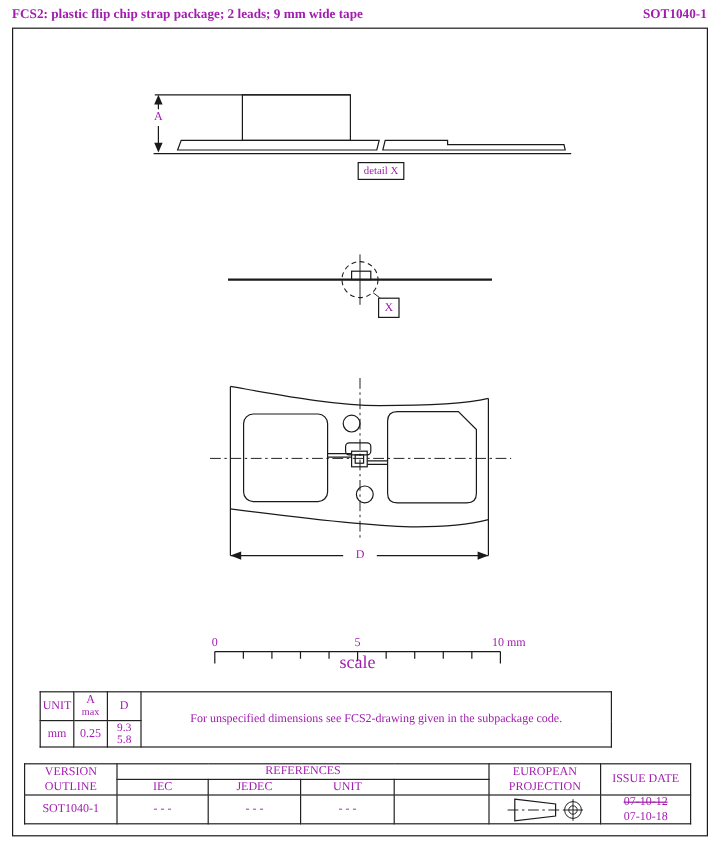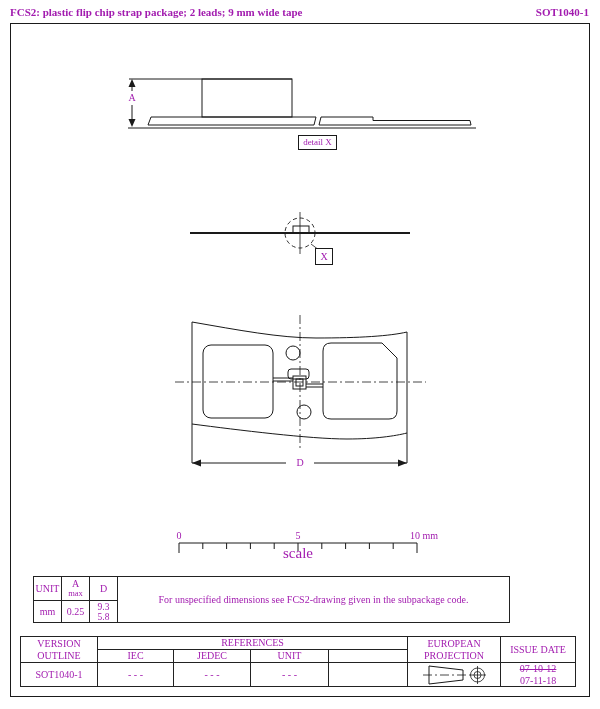--- a/index.html
+++ b/index.html
@@ -187,19 +187,19 @@
           <path class="ln" d="M7,2 L41,6 L41,16 L7,20 Z"></path>
           <path class="dash" d="M1,11 H47"></path>
           <circle class="thin" cx="55.5" cy="11" r="7"></circle>
           <circle class="thin" cx="55.5" cy="11" r="3.5"></circle>
           <path class="thin" d="M55.5,2 V20"></path>
           <path class="thin" d="M47,11 H64"></path>
         </svg>
       </td>
       <td class="two-line">
         <span class="strike">07-10-12</span>
-        <span>07-11-18</span>
+        <span>07-10-18</span>
       </td>
     </tr>
   </tbody>
     </table>
 
 </div>
 
 </body></html>

